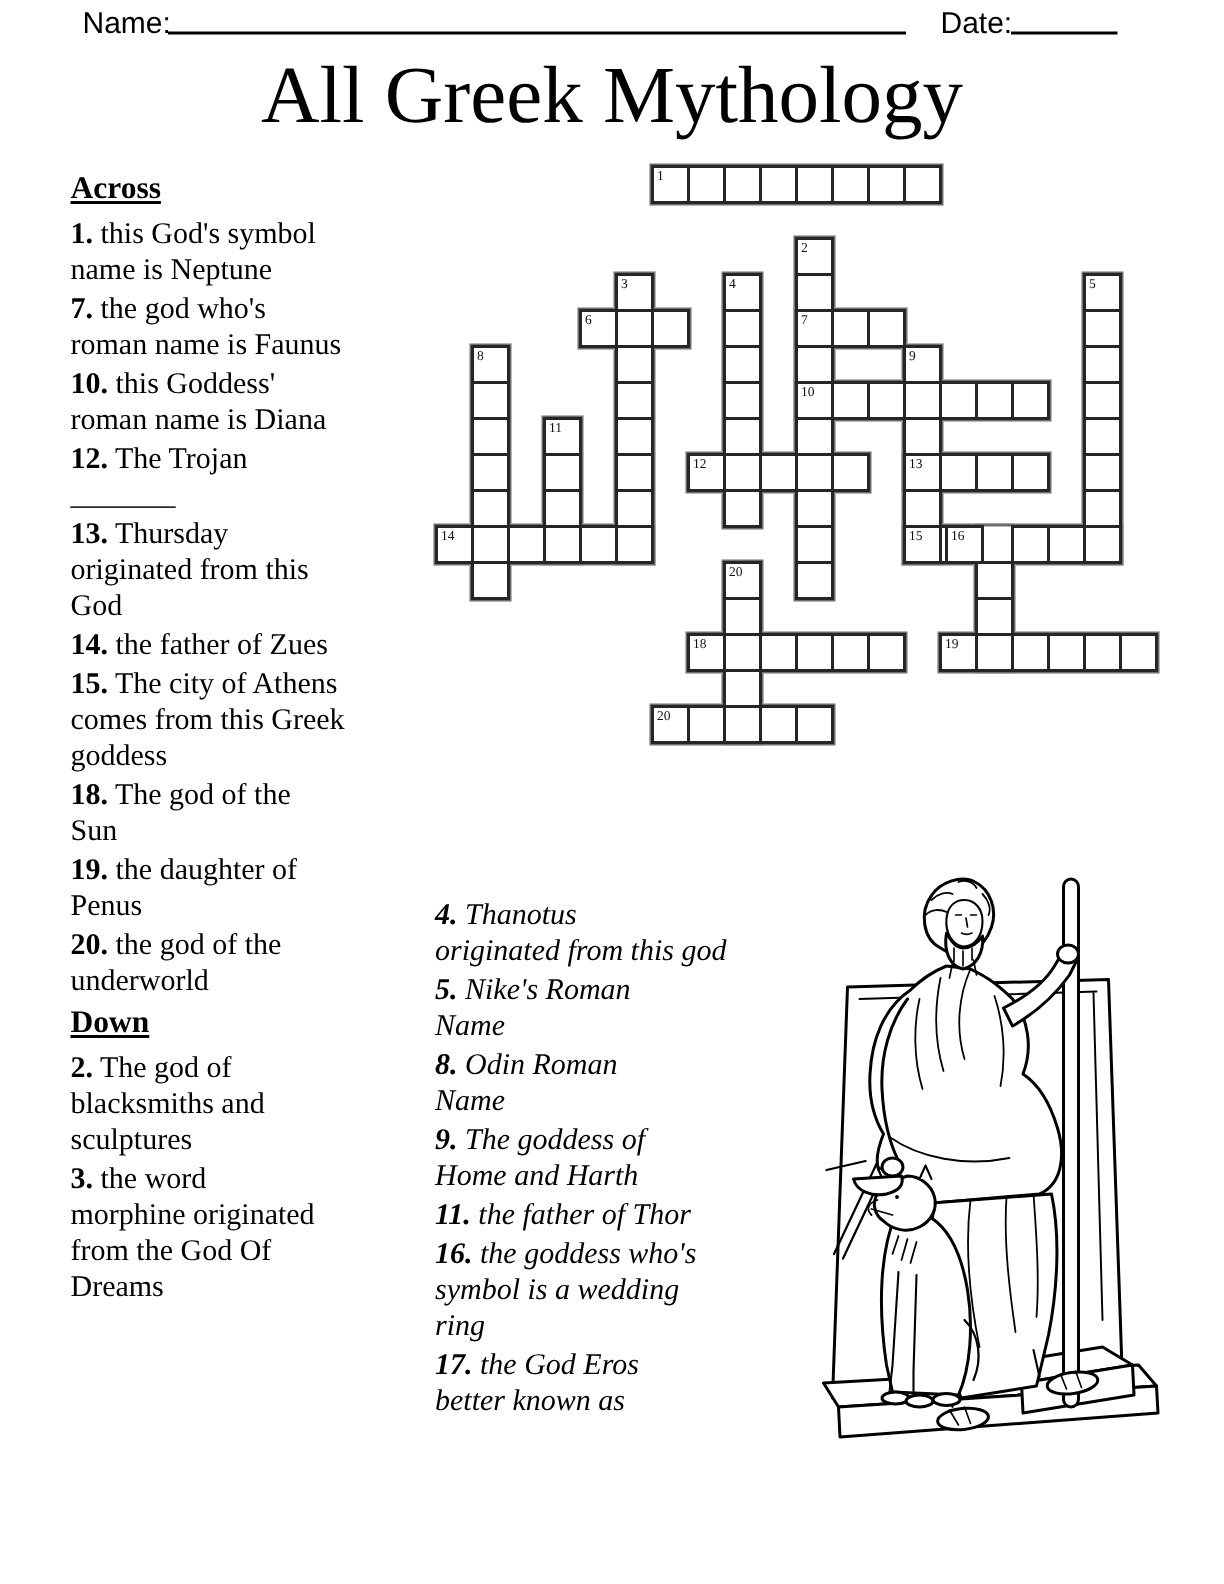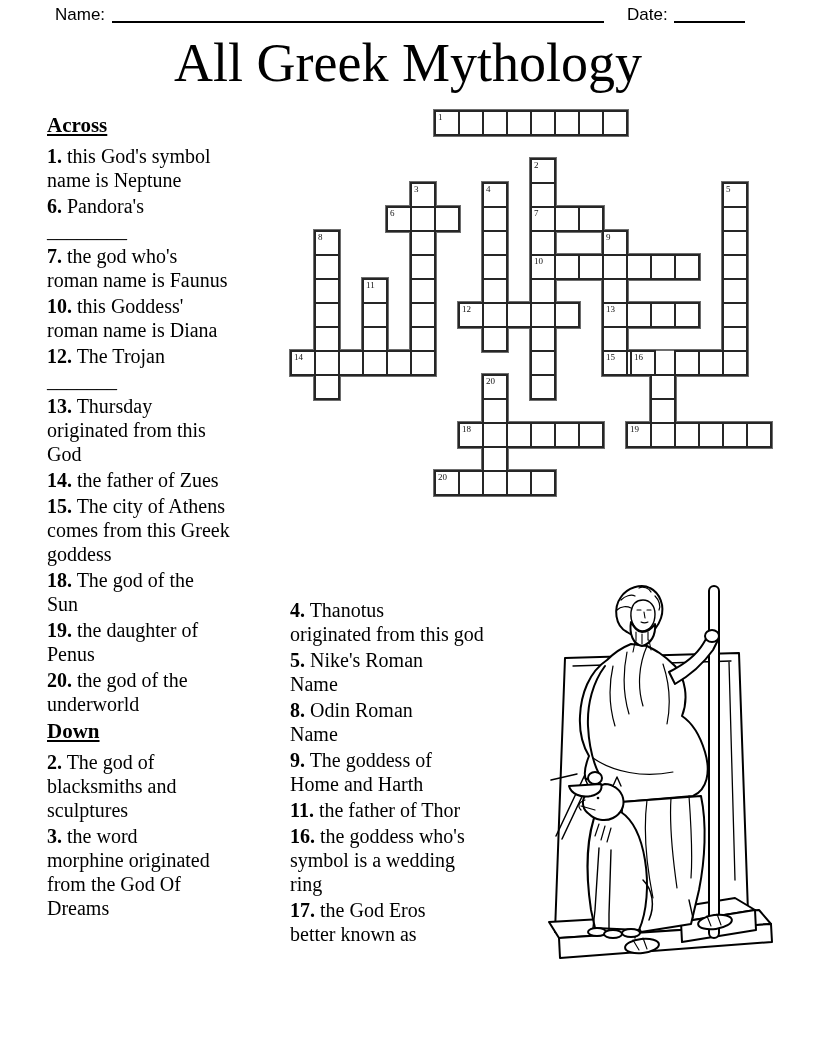--- a/index.html
+++ b/index.html
@@ -3,21 +3,21 @@
 <meta charset="utf-8">
 <style>
   html,body { margin:0; padding:0; background:#fff; }
   .page {
     position:relative; width:816px; height:1056px; background:#fff;
     font-family:"Liberation Serif", serif; color:#000; overflow:hidden;
   }
   
   .hdr-label {
     position:absolute; top:5px;
-    font-family:"Liberation Sans", sans-serif; font-size:17px; color:#000;
+    font-family:"Liberation Sans", sans-serif; font-size:20px; color:#000;
   }
   #name-label { left:55px; }
   #date-label { left:627px; }
   .hdr-line { position:absolute; top:21px; border-top:2px solid #000; height:0; }
   #name-line { left:112px; width:492px; }
   #date-line { left:674px; width:71px; }
   
   .title {
     position:absolute; top:36px; left:0; width:100%;
     text-align:center; font-size:54px; line-height:54px; font-weight:normal; margin:0;
@@ -29,21 +29,21 @@
     position:absolute; width:26px; height:26px; box-sizing:border-box;
     background:#fff; border:2px solid #262626;
   }
   .cellnum {
     position:absolute; top:0px; left:2px;
     font-family:"Liberation Serif", serif; font-size:9px; line-height:10px; color:#111;
   }
   
   .clue-col { position:absolute; font-size:20px; line-height:24px; }
   #col-left  { left:47px;  top:112px; width:226px; }
-  #col-mid   { left:290px; top:598px; width:242px; }
+  #col-mid   { left:290px; top:598px; width:242px;font-style:italic; }
   .sec-head {
     font-size:21px; line-height:26px; font-weight:bold;
     text-decoration:underline; margin-bottom:6px;
   }
   .clue { margin-bottom:2px; }
   .clue-num { font-weight:bold; }
   .clue-text { white-space:pre-line; }
   
   .statue { position:absolute; left:543px; top:580px; width:245px; height:392px; }
   .statue svg { display:block; width:100%; height:100%; }
@@ -223,22 +223,20 @@
       <div class="cell" style="left: 168px; top: 360px;"></div>
       <div class="cell" style="left: 216px; top: 360px;"></div>
       <div class="cell" style="left: 240px; top: 360px;"></div>
     </div>
 
   <div class="clue-col" id="col-left">
     <div class="sec-head">Across</div>
     <div>
         <div class="clue"><span class="clue-num">1.</span> <span class="clue-text">this God's symbol
 name is Neptune</span></div>
-        <div class="clue"><span class="clue-num">6.</span> <span class="clue-text">Pandora's
-________</span></div>
         <div class="clue"><span class="clue-num">7.</span> <span class="clue-text">the god who's
 roman name is Faunus</span></div>
         <div class="clue"><span class="clue-num">10.</span> <span class="clue-text">this Goddess'
 roman name is Diana</span></div>
         <div class="clue"><span class="clue-num">12.</span> <span class="clue-text">The Trojan
 _______</span></div>
         <div class="clue"><span class="clue-num">13.</span> <span class="clue-text">Thursday
 originated from this
 God</span></div>
         <div class="clue"><span class="clue-num">14.</span> <span class="clue-text">the father of Zues</span></div>

